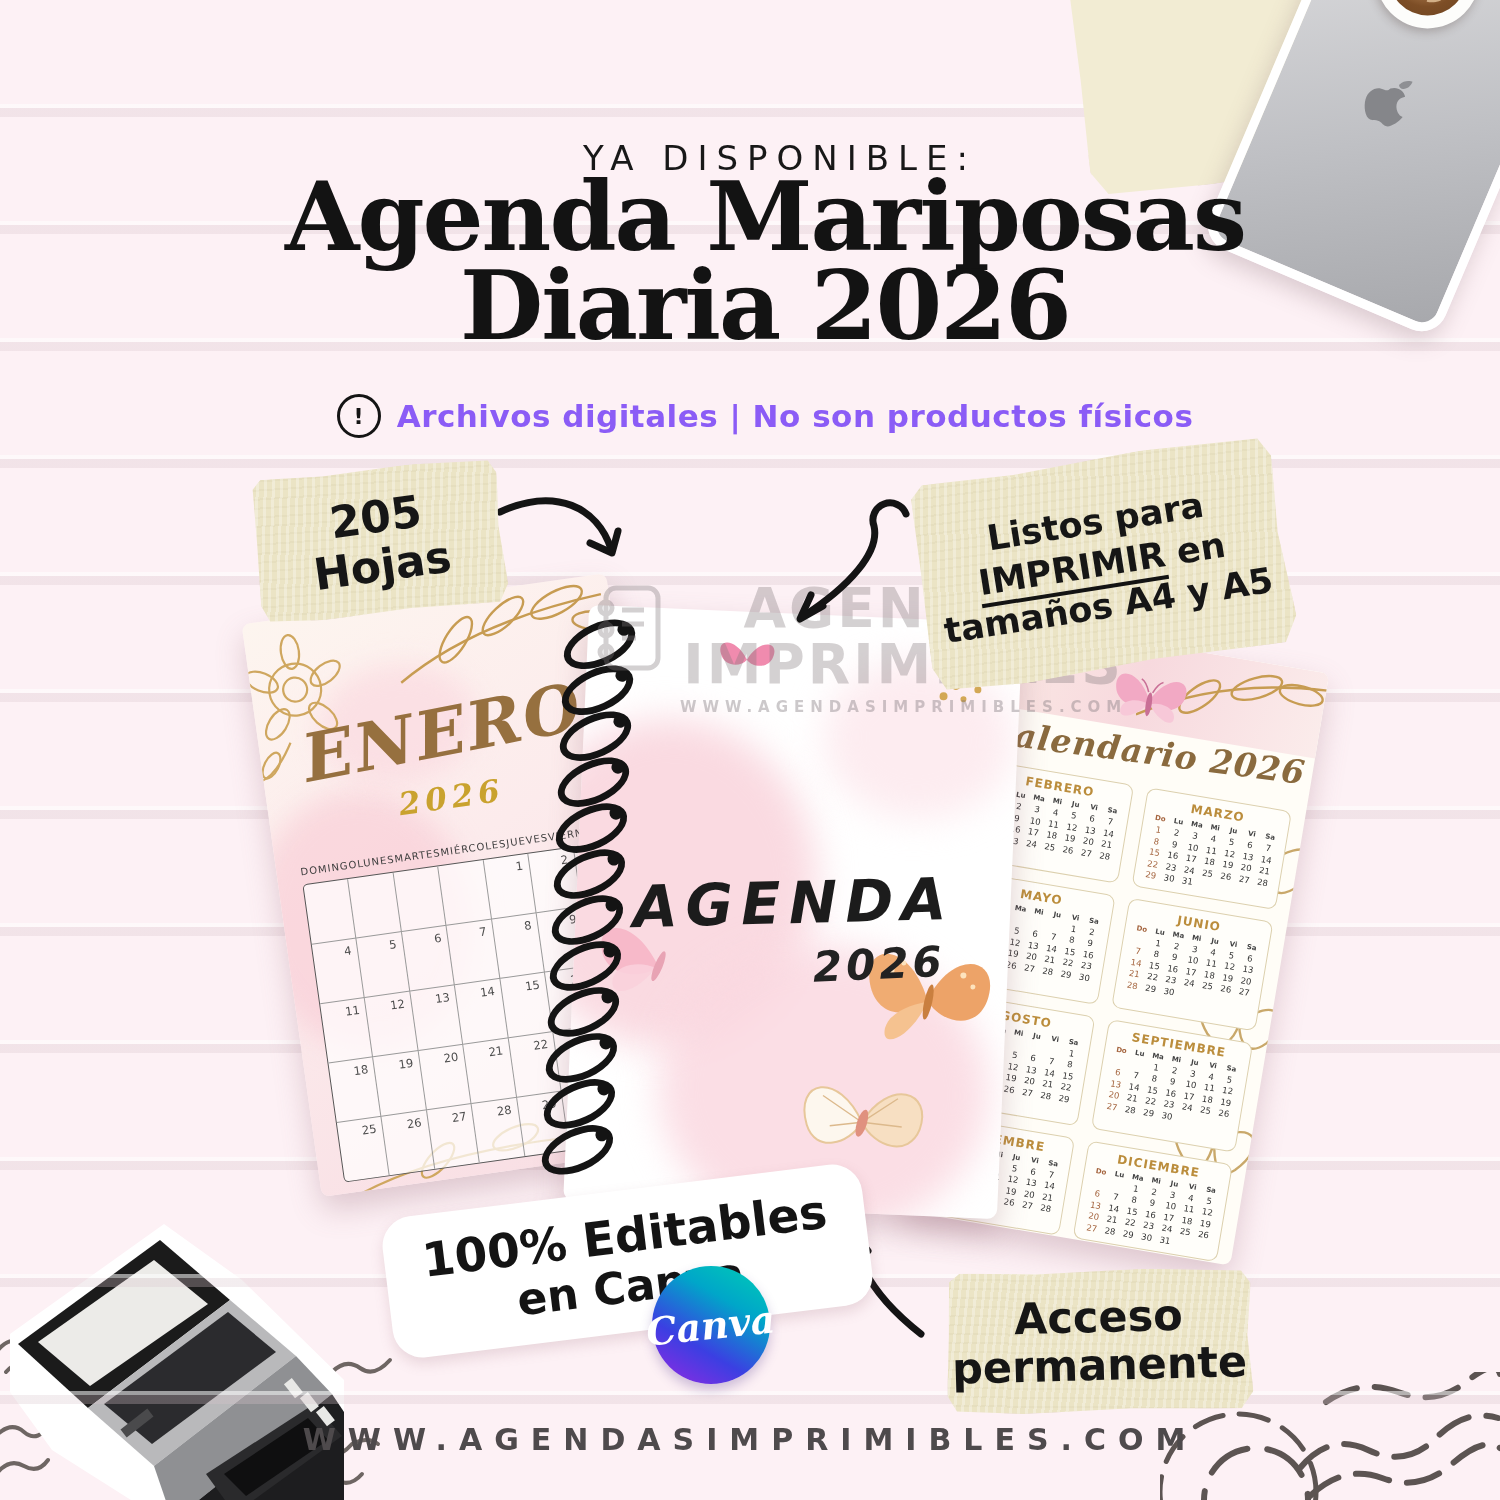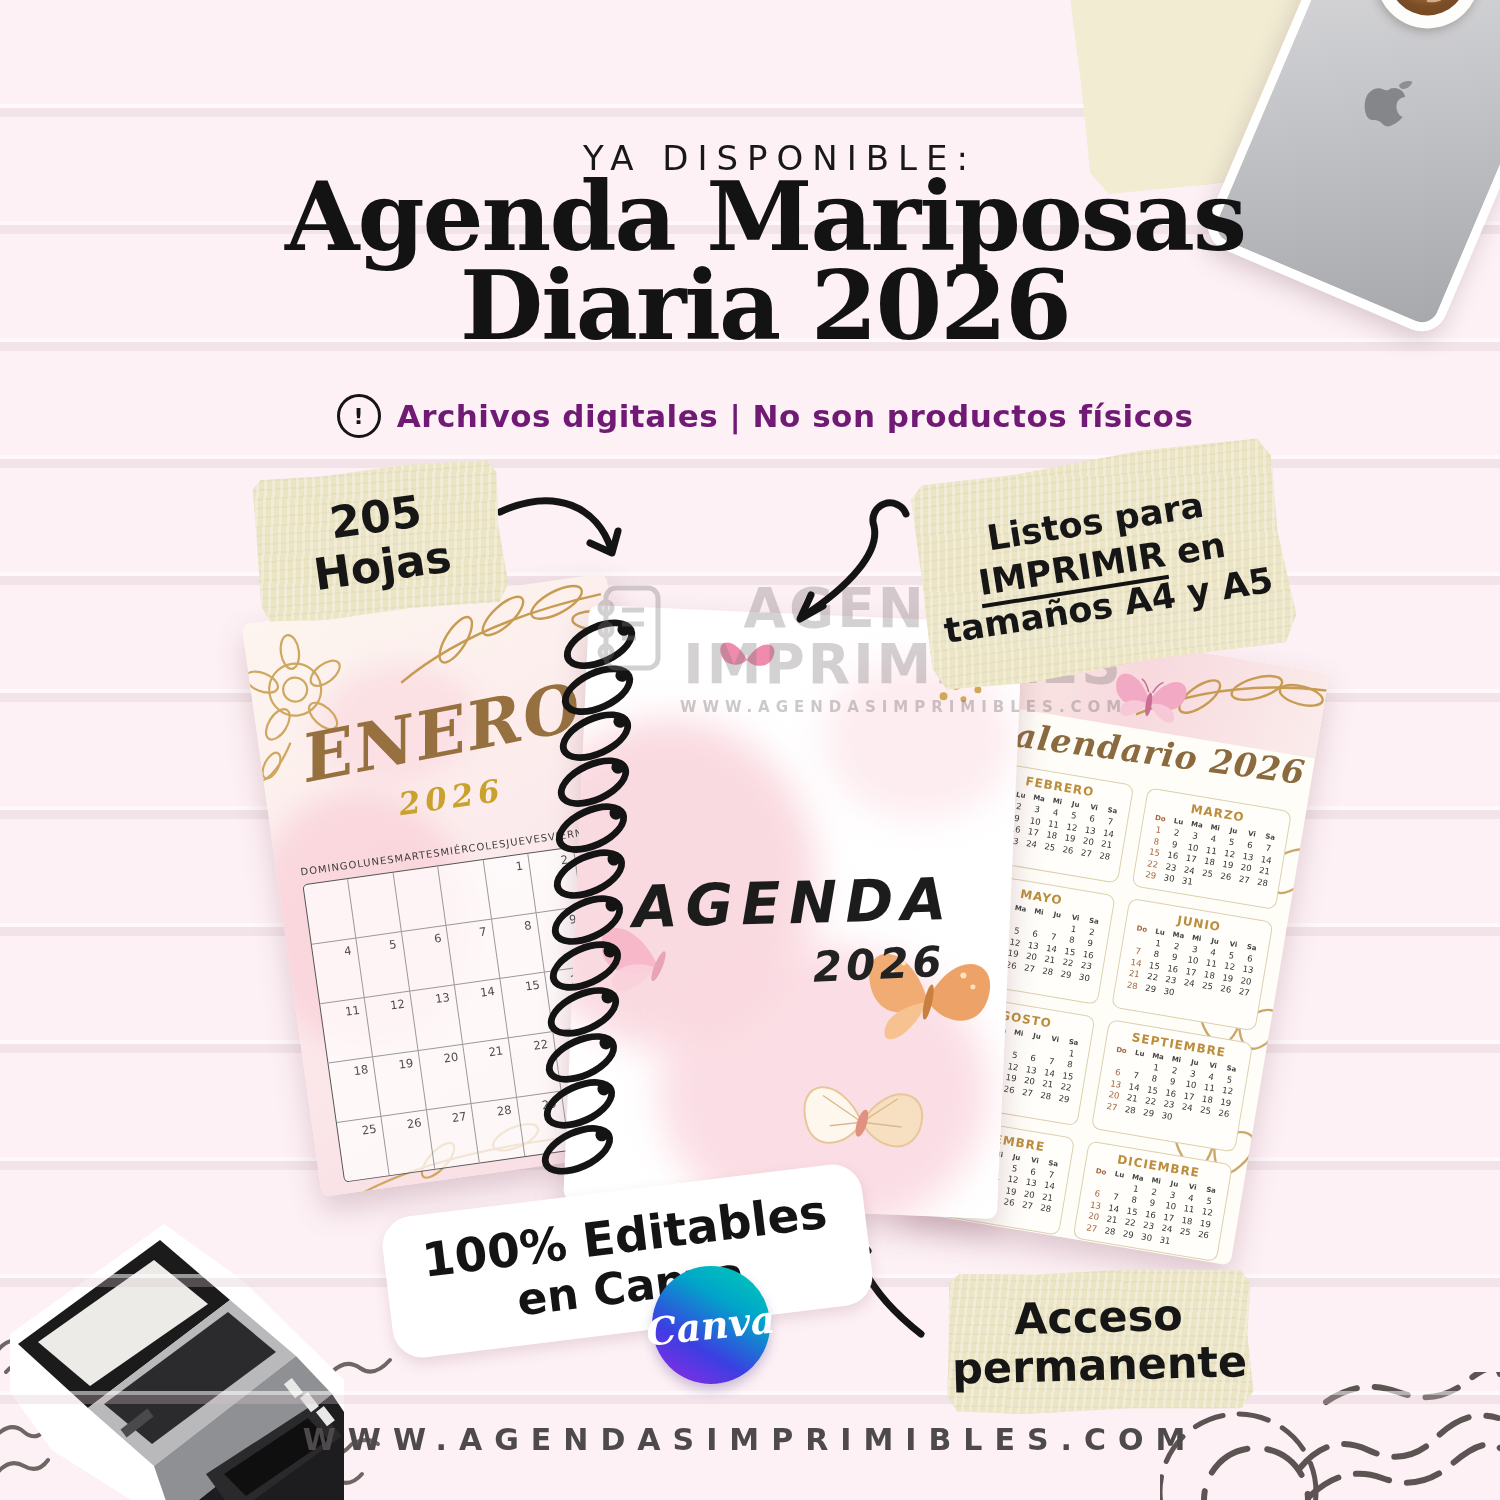--- a/index.html
+++ b/index.html
@@ -14,21 +14,21 @@
   .eyebrow{position:absolute;top:138px;left:0;width:1500px;text-align:center;z-index:12;
     transform:translateX(30px);font-size:34px;font-weight:500;letter-spacing:9px;color:#181818;}
   .title{position:absolute;top:172px;left:0;width:1500px;text-align:center;z-index:12;
     transform:translateX(15px);font-family:"DejaVu Serif","Liberation Serif",serif;
     font-weight:700;font-size:96px;line-height:89px;color:#131313;letter-spacing:-2px;}
   .title .t2{display:block;}
   .notice{position:absolute;top:394px;left:0;width:1500px;z-index:12;display:flex;
     justify-content:center;align-items:center;gap:16px;transform:translateX(15px);}
   .notice .circ{width:38px;height:38px;border:3px solid #141414;border-radius:50%;
     display:flex;align-items:center;justify-content:center;font-size:22px;font-weight:700;color:#141414;}
-  .notice .ntxt{font-size:31px;font-weight:600;color:#701a75;letter-spacing:.5px;}
+  .notice .ntxt{font-size:31px;font-weight:600;color:#8b5cf6;letter-spacing:.5px;}
 
   
   .tape{position:absolute;background:#ebe4c5;z-index:45;
     background-image:repeating-linear-gradient(98deg,rgba(255,255,255,.30) 0 3px,rgba(0,0,0,0) 3px 8px),
       repeating-linear-gradient(2deg,rgba(190,180,140,.12) 0 2px,rgba(0,0,0,0) 2px 9px);
     clip-path:polygon(1.5% 6%,5% 0,30% 2%,65% 0,97% 3%,100% 12%,98.5% 48%,100% 88%,96% 100%,60% 98%,25% 100%,3% 97%,0 86%,1% 44%);
     box-shadow:0 5px 10px rgba(120,80,95,.18);
     display:flex;flex-direction:column;align-items:center;justify-content:center;}
   .tape .tl{font-weight:700;color:#161616;text-align:center;line-height:1.12;}
   #tape-sheets{left:255px;top:468px;width:248px;height:146px;transform:rotate(-6deg);}

